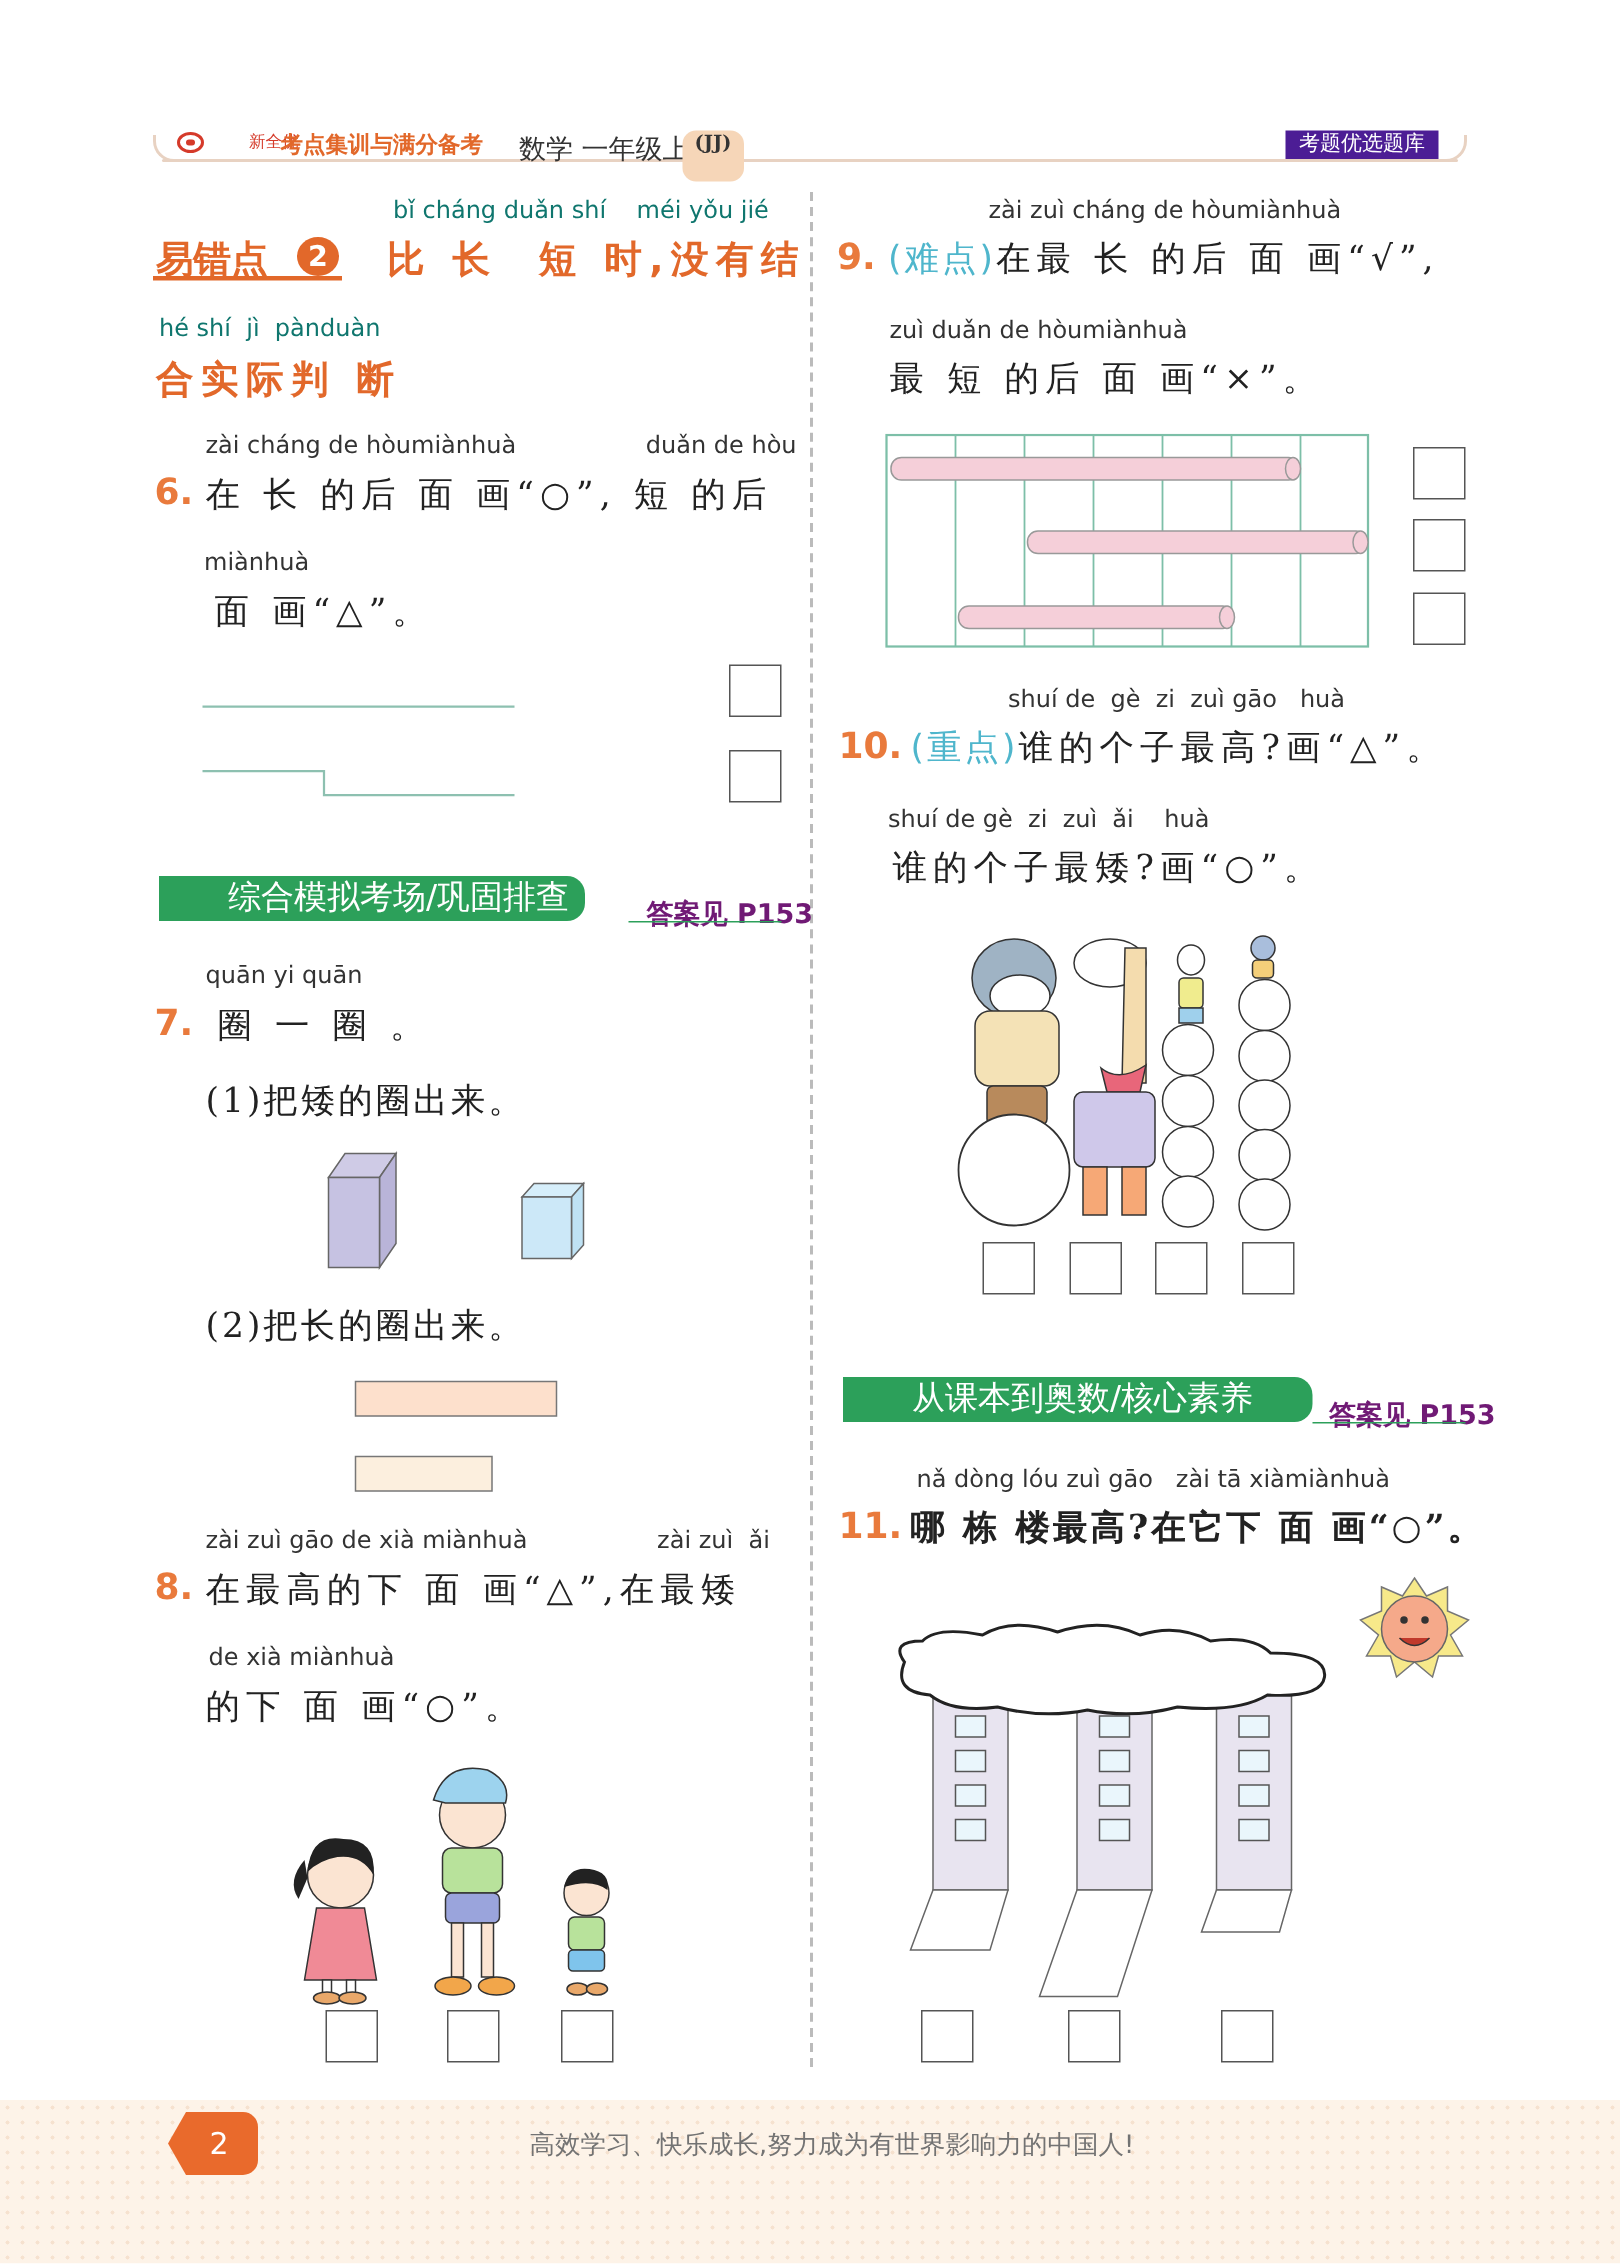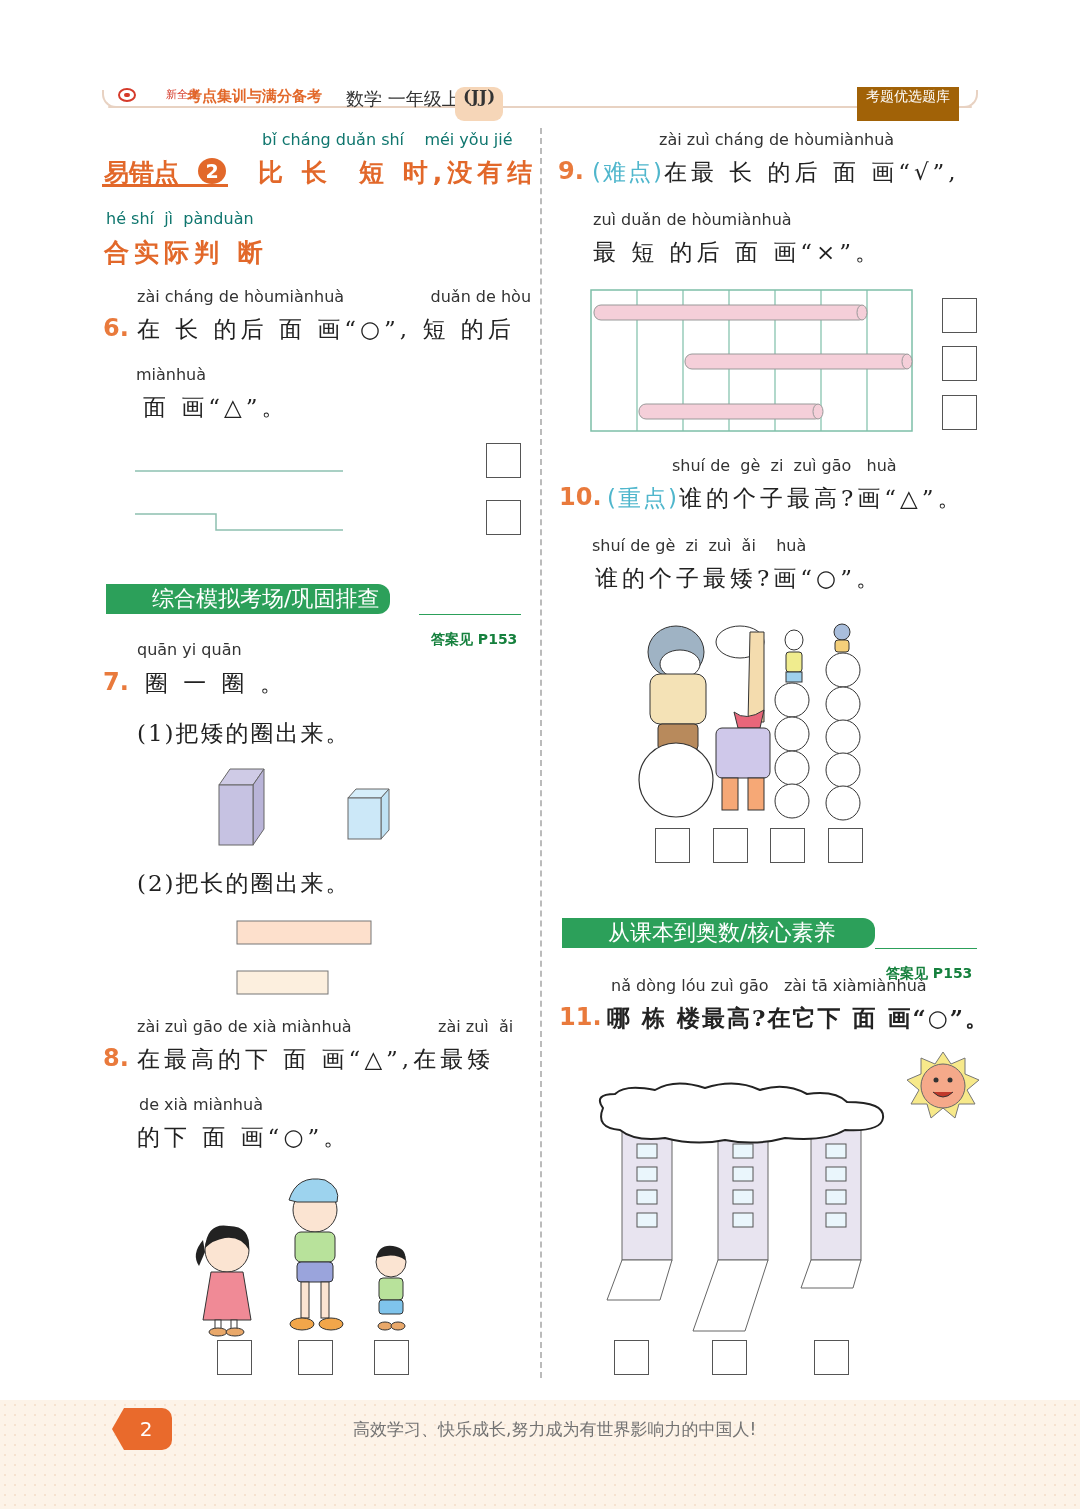--- a/index.html
+++ b/index.html
@@ -11,22 +11,22 @@
   
   .hdr-line { position: absolute; left: 108px; top: 106px; width: 864px; height: 2px; background: #e8d2c2; border-radius: 2px; }
   .hdr-curve-l { position: absolute; left: 102px; top: 90px; width: 16px; height: 18px; border-left: 2px solid #e8d2c2; border-bottom: 2px solid #e8d2c2; border-bottom-left-radius: 14px; border-top: none; border-right: none; }
   .hdr-curve-r { position: absolute; left: 962px; top: 90px; width: 16px; height: 18px; border-right: 2px solid #e8d2c2; border-bottom: 2px solid #e8d2c2; border-bottom-right-radius: 14px; }
   .logo { position: absolute; left: 118px; top: 87px; display: flex; align-items: center; gap: 4px; }
   .logo-badge { width: 18px; height: 14px; border: 2px solid #d53a2a; border-radius: 50%; display:flex; align-items:center; justify-content:center; }
   .logo-badge::after { content:""; width:6px; height:4px; background:#d53a2a; border-radius:2px; }
   .logo-text { font-family: "DejaVu Sans", sans-serif; font-size: 11px; font-weight: normal; color: #d53a2a; margin-left: 26px; }
   .book-title { position: absolute; left: 187px; top: 87px; font-family: "DejaVu Sans", sans-serif; font-size: 15px; font-weight: bold; color: #e2682a; letter-spacing: 0px; }
   .book-sub { position: absolute; left: 346px; top: 87px; font-family: "DejaVu Sans", sans-serif; font-size: 18px; color: #333; }
-  .book-ed { position: absolute; left: 455px; top: 87px; height: 34px; padding: 0 8px; background: #f6d6b8; border-radius: 9px; font-family: "DejaVu Serif", serif; font-size: 17px; font-weight: bold; color: #333; line-height: 18px; }
-  .hdr-tag { position: absolute; left: 857px; top: 87px; width: 102px; height: 34px; background: #a16207; color: #fff; font-family: "DejaVu Sans", sans-serif; font-size: 14px; line-height: 19px; text-align: center; }
+  .book-ed { position: absolute; left: 455px; top: 87px; height: 34px; padding: 0 8px; background: #f6d6b8; border-radius: 9px; font-family: "DejaVu Serif", serif; font-size: 13px; font-weight: bold; color: #333; line-height: 18px; }
+  .hdr-tag { position: absolute; left: 857px; top: 87px; width: 102px; height: 19px; background: #4c1d95; color: #fff; font-family: "DejaVu Sans", sans-serif; font-size: 14px; line-height: 19px; text-align: center; }
 
   
   .vdivider { position: absolute; left: 540px; top: 128px; width: 0; height: 1250px; border-left: 2px dashed #bbb; }
 
   
   .py { position: absolute; font-family: "DejaVu Sans", sans-serif; font-size: 16px; color: #333; white-space: pre; }
   .py.orange { color: #0f766e; }
   .hz { position: absolute; font-family: "DejaVu Serif", serif; font-size: 23px; color: #222; white-space: pre; letter-spacing: 4px; }
   .qnum { position: absolute; font-family: "DejaVu Sans", sans-serif; font-size: 24px; font-weight: bold; color: #e97a3c; }
   .tag-blue { color: #4fb6cc; font-family: "DejaVu Sans", sans-serif; letter-spacing: 2px; }
@@ -36,21 +36,21 @@
   .ep-underline { position: absolute; left: 102px; top: 184px; width: 126px; height: 3px; background: #e2682a; }
   .ep-num { position: absolute; left: 198px; top: 158px; width: 28px; height: 26px; background: #e2682a; border-radius: 50%; color: #fff; font-family: "DejaVu Sans", sans-serif; font-size: 19px; font-weight: bold; text-align: center; line-height: 26px; }
   .ep-title { position: absolute; font-family: "DejaVu Sans", sans-serif; font-size: 25px; font-weight: bold; color: #e2682a; white-space: pre; letter-spacing: 5px; }
 
   
   .abox { position: absolute; width: 35px; height: 35px; border: 1.5px solid #555; background: #fff; }
 
   
   .banner { position: absolute; height: 30px; background: #2ca05a; border-radius: 0 12px 12px 0; color: #fff; font-family: "DejaVu Sans", sans-serif; font-size: 22px; line-height: 30px; padding-left: 46px; padding-right: 12px; white-space: nowrap; }
   .banner-icon { position: absolute; width: 44px; height: 32px; }
-  .ans-ref { position: absolute; font-family: "DejaVu Sans", sans-serif; font-size: 14px; font-weight: bold; color: #15803d; margin-top: 34px; }
+  .ans-ref { position: absolute; font-family: "DejaVu Sans", sans-serif; font-size: 18px; font-weight: bold; color: #701a75; }
   .ans-line { position: absolute; height: 1px; background: #2ca05a; }
 
   
   .footer { position: absolute; left: 0; top: 1400px; width: 1080px; height: 109px; background-color: #fdf3e8;
     background-image: radial-gradient(circle, #f6e2cf 1.2px, transparent 1.5px); background-size: 10px 10px; }
   .page-tag { position: absolute; left: 112px; top: 1408px; width: 60px; height: 42px; background: #e96a2c; border-radius: 6px 10px 10px 6px; clip-path: polygon(20% 0, 100% 0, 100% 100%, 20% 100%, 0 50%); color:#fff; font-family: "DejaVu Sans", sans-serif; font-size: 20px; text-align:center; line-height:42px; padding-left: 8px; }
   .slogan { position: absolute; left: 353px; top: 1418px; font-family: "DejaVu Sans", sans-serif; font-size: 17px; color: #737373; }
 </style>
 </head>
 <body>

